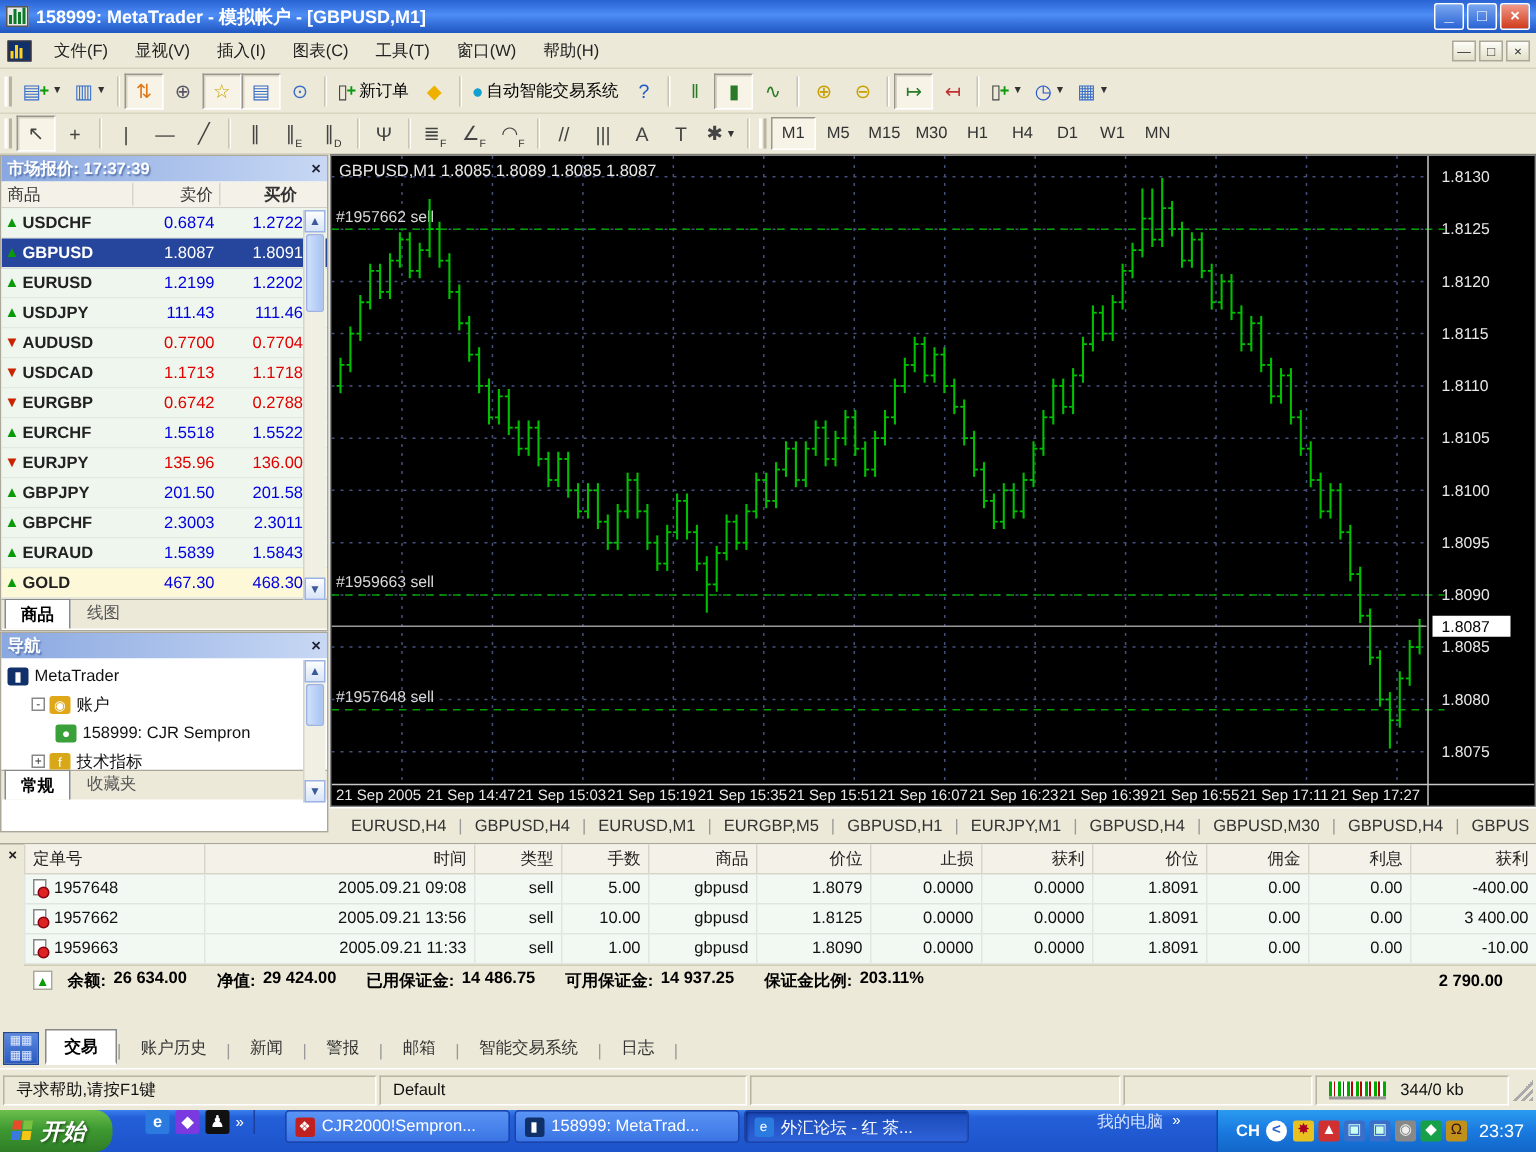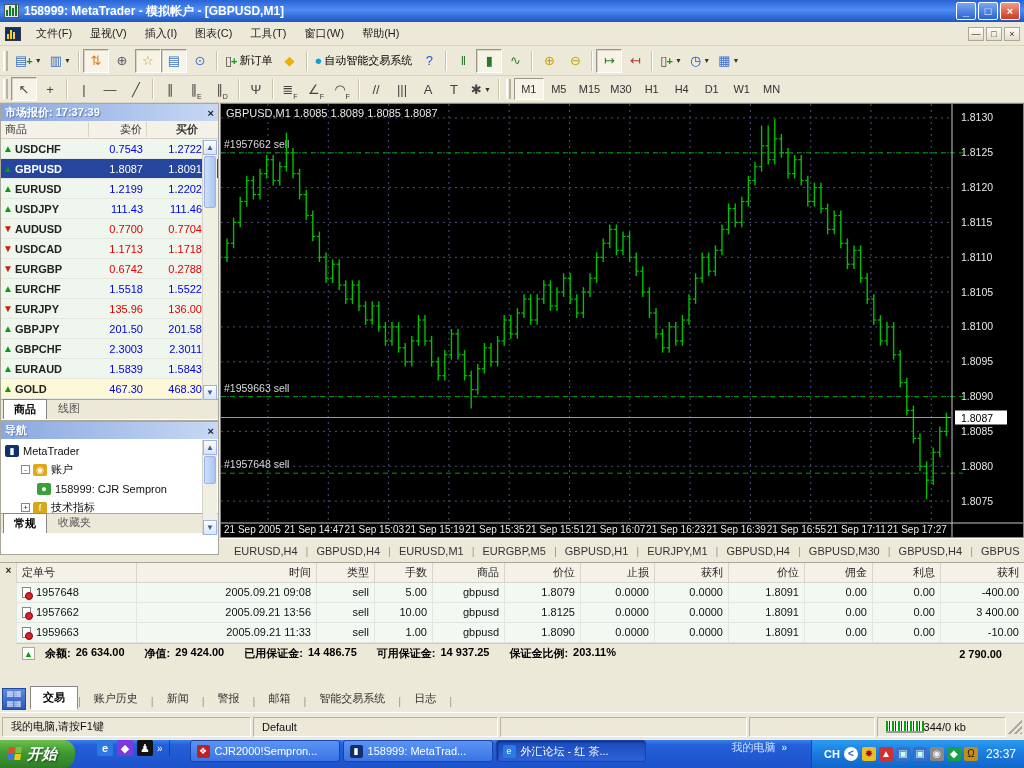--- a/index.html
+++ b/index.html
@@ -102,21 +102,21 @@
   #term-tabs { position:absolute; left:30px; bottom:2px; height:22px; display:flex; align-items:flex-end; }
   .ttab { padding:3px 12px; color:#333; border:1px solid transparent; }
   .ttab.active { background:#fff; border:1px solid #888; border-bottom:2px solid #fff; font-weight:bold; color:#000; }
   .ttab-sep { color:#999; padding:3px 0; }
   #dock-grip { position:absolute; left:2px; bottom:2px; width:24px; height:22px; background:linear-gradient(180deg,#5a8ae0,#2a5ac0); border:1px solid #224a9a; color:#dfe8ff; font-size:8px; line-height:10px; text-align:center; overflow:hidden; }
 
   
   #statusbar { left:0; top:712px; width:1024px; height:28px; background:#ece9d8; border-top:1px solid #fff; display:flex; align-items:center; padding:2px; gap:2px; }
   .st-cell { height:20px; border:1px solid; border-color:#b8b4a0 #fff #fff #b8b4a0; display:flex; align-items:center; padding:0 8px; color:#111; }
   #st-help { width:250px; } #st-profile { width:246px; } #st-c3 { width:248px; } #st-c4 { width:126px; }
-  #st-traffic { width:130px; gap:0; }
+  #st-traffic { width:130px; gap:10px; }
   .traffic-bars { width:38px; height:12px; background:repeating-linear-gradient(90deg,#0a0 0 2px,#fff 2px 3px,#b00 3px 4px,#fff 4px 6px); border-bottom:2px solid #999; }
   #st-grip { margin-left:auto; width:14px; height:14px; background:
     linear-gradient(135deg,transparent 50%,#aaa 50% 60%,transparent 60% 70%,#aaa 70% 80%,transparent 80% 90%,#aaa 90%); }
 
   
   #taskbar { left:0; top:740px; width:1024px; height:40px; background:linear-gradient(180deg,#3a80f0 0%,#2460d8 12%,#1b50c8 80%,#1343ae 100%); display:flex; align-items:flex-start;gap:16px; }
   #startbtn { height:28px; padding:0 18px 0 8px; display:flex; align-items:center; gap:5px; color:#fff; font-weight:bold; font-style:italic; font-size:15px;
     background:linear-gradient(180deg,#6cbf4c 0%,#3f9a32 45%,#2f7d26 100%); border-radius:0 12px 12px 0; text-shadow:1px 1px 2px #1a4a14; }
   .winlogo { width:14px; height:14px; display:grid; grid-template-columns:6px 6px; grid-template-rows:6px 6px; gap:1px; transform:skewX(-8deg); }
   .winlogo i:nth-child(1){background:#e84a2a;} .winlogo i:nth-child(2){background:#7ac142;}
@@ -336,21 +336,21 @@
     </div>
     <div class="mw-head">
       <span class="mw-h-sym">商品</span>
       <span class="mw-h-bid">卖价</span>
       <span class="mw-h-ask">买价</span>
     </div>
     <div id="market-watch-rows" style="position:relative;">
         <div class="mw-row up">
           <span class="arr up">▲</span>
           <span class="mw-sym">USDCHF</span>
-          <span class="mw-bid">0.7543</span>
+          <span class="mw-bid">0.6874</span>
           <span class="mw-ask">1.2722</span>
         </div>
         <div class="mw-row up sel">
           <span class="arr up">▲</span>
           <span class="mw-sym">GBPUSD</span>
           <span class="mw-bid">1.8087</span>
           <span class="mw-ask">1.8091</span>
         </div>
         <div class="mw-row up">
           <span class="arr up">▲</span>
@@ -998,21 +998,21 @@
         <span class="ttab">邮箱</span>
         <span class="ttab-sep">|</span>
         <span class="ttab">智能交易系统</span>
         <span class="ttab-sep">|</span>
         <span class="ttab">日志</span>
         <span class="ttab-sep">|</span>
       </div>
   </div>
 
   <div id="statusbar" class="abs">
-    <div class="st-cell" id="st-help">我的电脑,请按F1键</div>
+    <div class="st-cell" id="st-help">寻求帮助,请按F1键</div>
     <div class="st-cell" id="st-profile">Default</div>
     <div class="st-cell" id="st-c3"></div>
     <div class="st-cell" id="st-c4"></div>
     <div class="st-cell" id="st-traffic">
       <span class="traffic-bars"></span>
       <span>344/0 kb</span>
     </div>
     <div id="st-grip"></div>
   </div>
 

